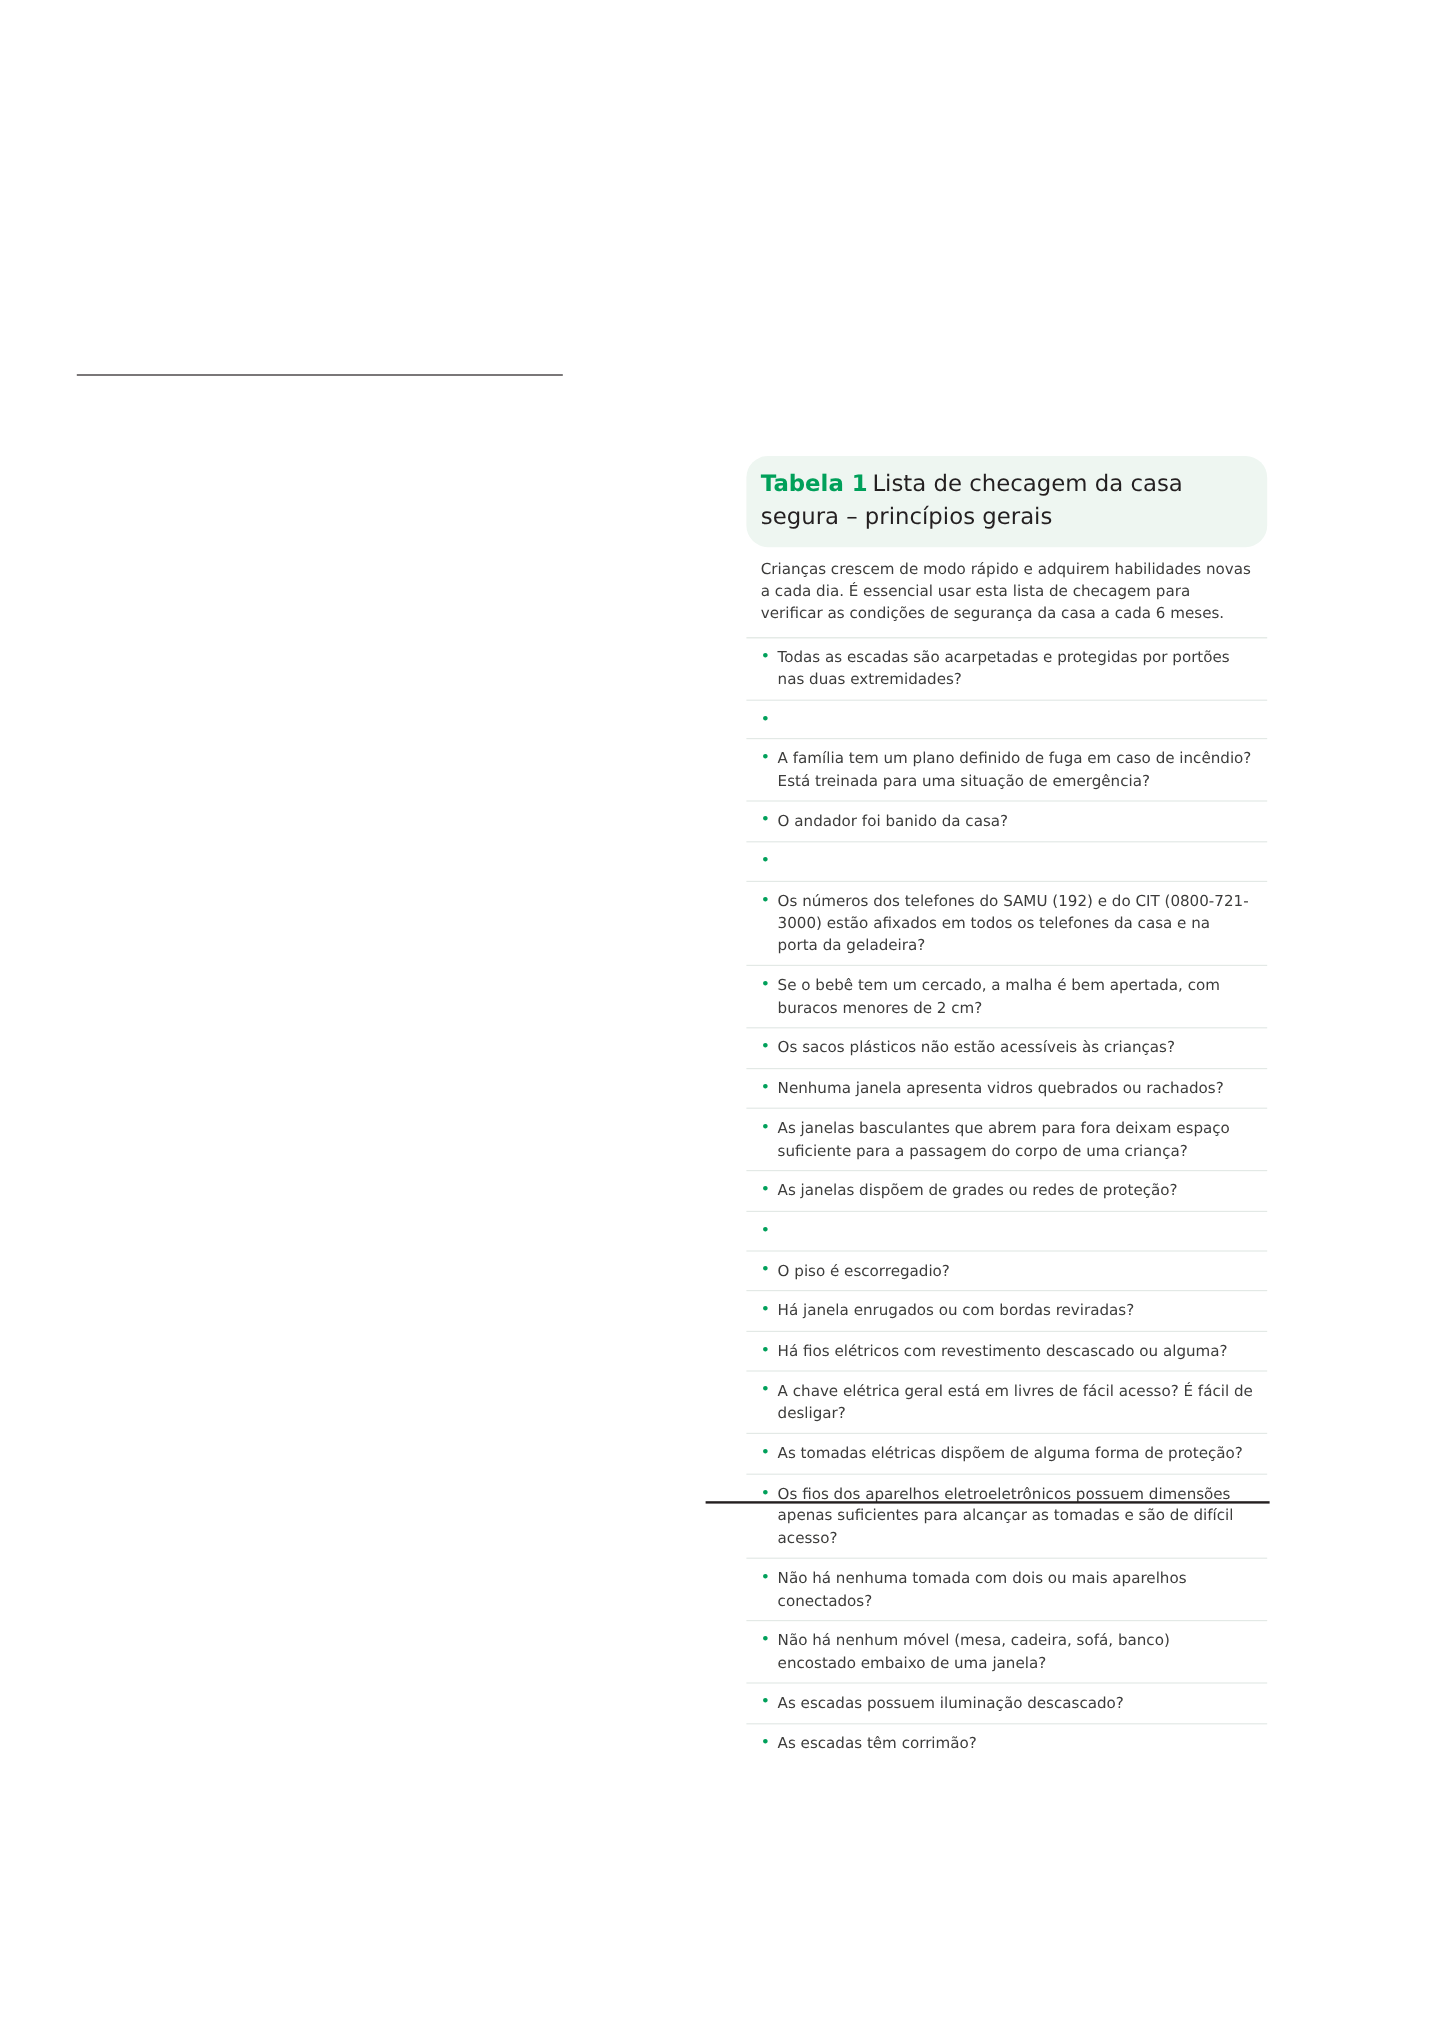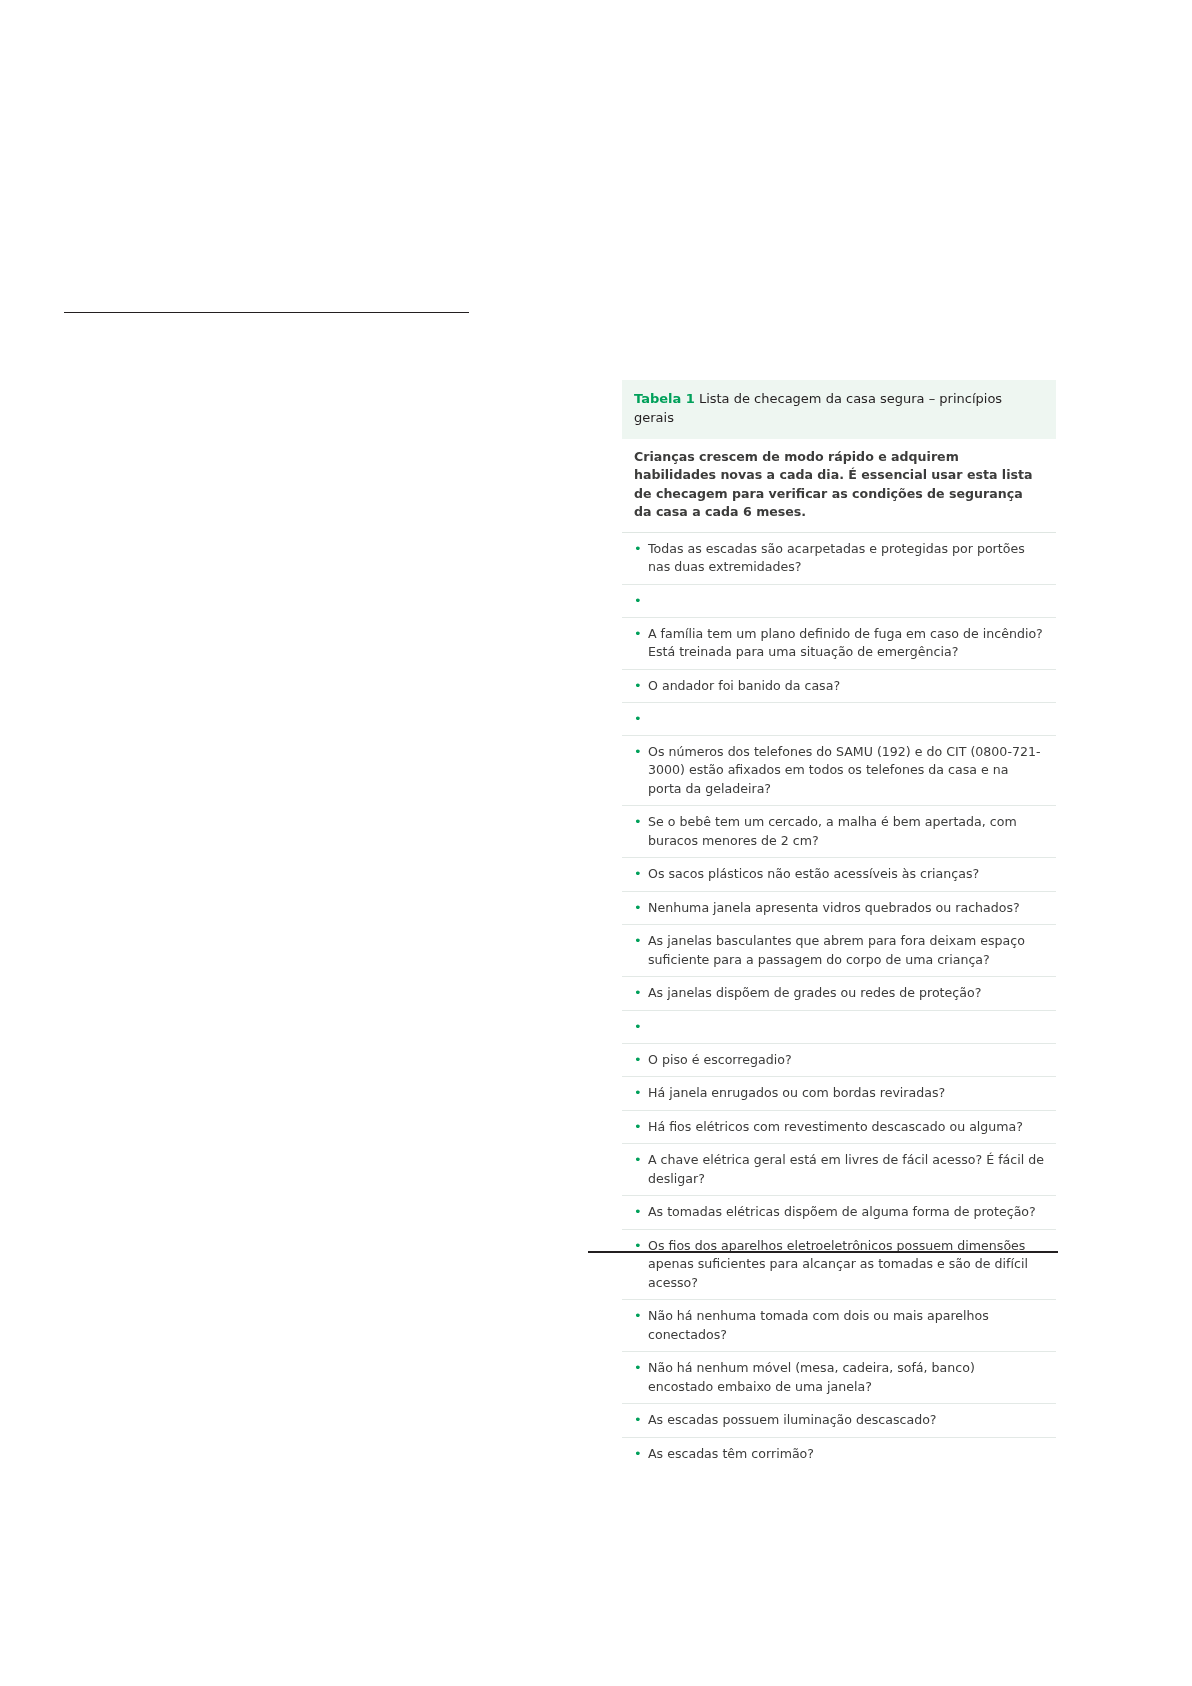--- a/index.html
+++ b/index.html
@@ -30,37 +30,37 @@
     position: absolute;
     left: 622px;
     top: 380px;
     width: 434px;
     background: #ffffff;
   }
 
   .table-caption {
     background: #eef6f1;
     padding: 10px 12px 11px 12px;
-    font-size: 13px;
+    font-size: 19px;
     line-height: 1.45;
     color: #231f20;
+    border-radius: 18px;
   }
   .table-caption .tab-label {
     color: #00a05a;
     font-weight: bold;
     margin-right: 4px;
   }
 
   .table-intro {
     padding: 9px 12px 10px 12px;
     font-size: 12.6px;
     line-height: 1.47;
     color: #3c3c3b;
     border-bottom: 1px solid #dfe6e2;
-    font-weight: bold;
   }
 
   .row {
     display: flex;
     align-items: flex-start;
     padding: 7px 12px 7px 12px;
     border-bottom: 1px solid #e3e9e6;
     font-size: 12.6px;
     line-height: 1.47;
     color: #3c3c3b;

